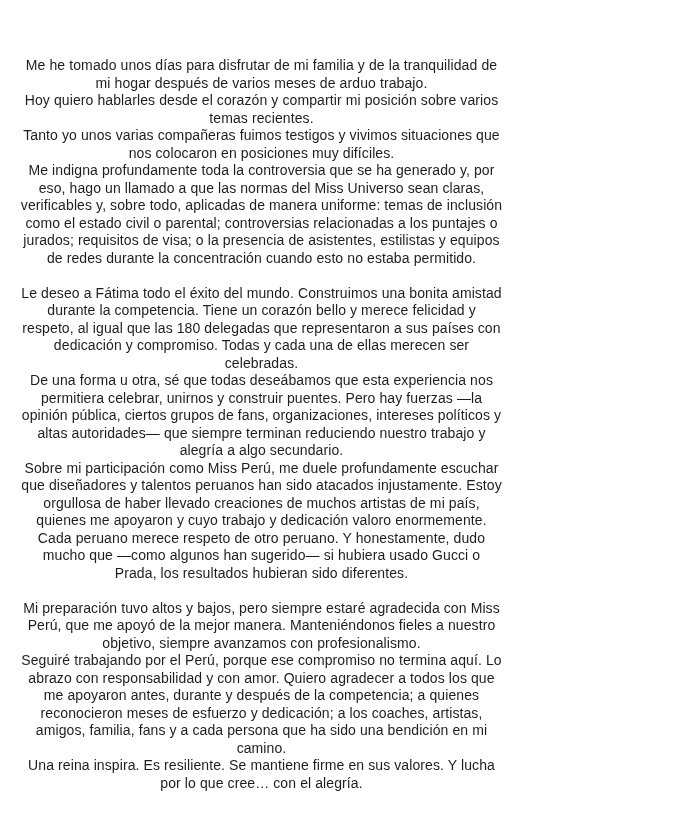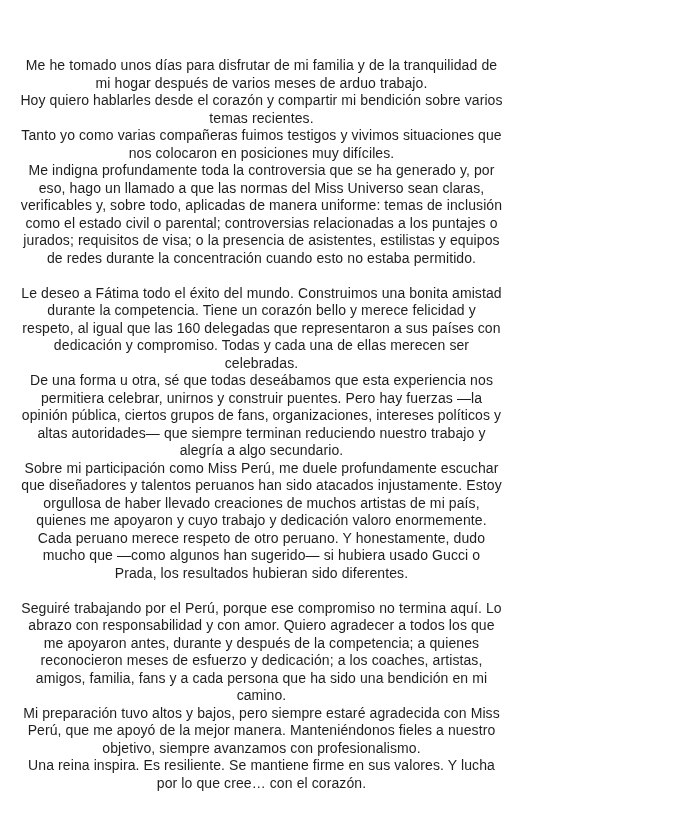--- a/index.html
+++ b/index.html
@@ -33,31 +33,31 @@
   }
 </style>
 </head>
 <body>
 
 <div class="page">
   <div class="doc">
 
     <div class="block">
       <p>Me he tomado unos días para disfrutar de mi familia y de la tranquilidad de mi hogar después de varios meses de arduo trabajo.</p>
-      <p>Hoy quiero hablarles desde el corazón y compartir mi bendición sobre varios temas recientes.</p>
-      <p>Tanto yo como varias compañeras fuimos testigos y vivimos situaciones que nos colocaron en posiciones muy difíciles.</p>
+      <p>Hoy quiero hablarles desde el corazón y compartir mi posición sobre varios temas recientes.</p>
+      <p>Tanto yo unos varias compañeras fuimos testigos y vivimos situaciones que nos colocaron en posiciones muy difíciles.</p>
       <p>Me indigna profundamente toda la controversia que se ha generado y, por eso, hago un llamado a que las normas del Miss Universo sean claras, verificables y, sobre todo, aplicadas de manera uniforme: temas de inclusión como el estado civil o parental; controversias relacionadas a los puntajes o jurados; requisitos de visa; o la presencia de asistentes, estilistas y equipos de redes durante la concentración cuando esto no estaba permitido.</p>
     </div>
 
     <div class="block">
-      <p>Le deseo a Fátima todo el éxito del mundo. Construimos una bonita amistad durante la competencia. Tiene un corazón bello y merece felicidad y respeto, al igual que las 160 delegadas que representaron a sus países con dedicación y compromiso. Todas y cada una de ellas merecen ser celebradas.</p>
+      <p>Le deseo a Fátima todo el éxito del mundo. Construimos una bonita amistad durante la competencia. Tiene un corazón bello y merece felicidad y respeto, al igual que las 180 delegadas que representaron a sus países con dedicación y compromiso. Todas y cada una de ellas merecen ser celebradas.</p>
       <p>De una forma u otra, sé que todas deseábamos que esta experiencia nos permitiera celebrar, unirnos y construir puentes. Pero hay fuerzas —la opinión pública, ciertos grupos de fans, organizaciones, intereses políticos y altas autoridades— que siempre terminan reduciendo nuestro trabajo y alegría a algo secundario.</p>
       <p>Sobre mi participación como Miss Perú, me duele profundamente escuchar que diseñadores y talentos peruanos han sido atacados injustamente. Estoy orgullosa de haber llevado creaciones de muchos artistas de mi país, quienes me apoyaron y cuyo trabajo y dedicación valoro enormemente. Cada peruano merece respeto de otro peruano. Y honestamente, dudo mucho que —como algunos han sugerido— si hubiera usado Gucci o Prada, los resultados hubieran sido diferentes.</p>
     </div>
 
     <div class="block">
+      <p>Mi preparación tuvo altos y bajos, pero siempre estaré agradecida con Miss Perú, que me apoyó de la mejor manera. Manteniéndonos fieles a nuestro objetivo, siempre avanzamos con profesionalismo.</p>
       <p>Seguiré trabajando por el Perú, porque ese compromiso no termina aquí. Lo abrazo con responsabilidad y con amor. Quiero agradecer a todos los que me apoyaron antes, durante y después de la competencia; a quienes reconocieron meses de esfuerzo y dedicación; a los coaches, artistas, amigos, familia, fans y a cada persona que ha sido una bendición en mi camino.</p>
-      <p>Mi preparación tuvo altos y bajos, pero siempre estaré agradecida con Miss Perú, que me apoyó de la mejor manera. Manteniéndonos fieles a nuestro objetivo, siempre avanzamos con profesionalismo.</p>
-      <p>Una reina inspira. Es resiliente. Se mantiene firme en sus valores. Y lucha por lo que cree… con el corazón.</p>
+      <p>Una reina inspira. Es resiliente. Se mantiene firme en sus valores. Y lucha por lo que cree… con el alegría.</p>
     </div>
 
   </div>
 </div>
 
 </body></html>

